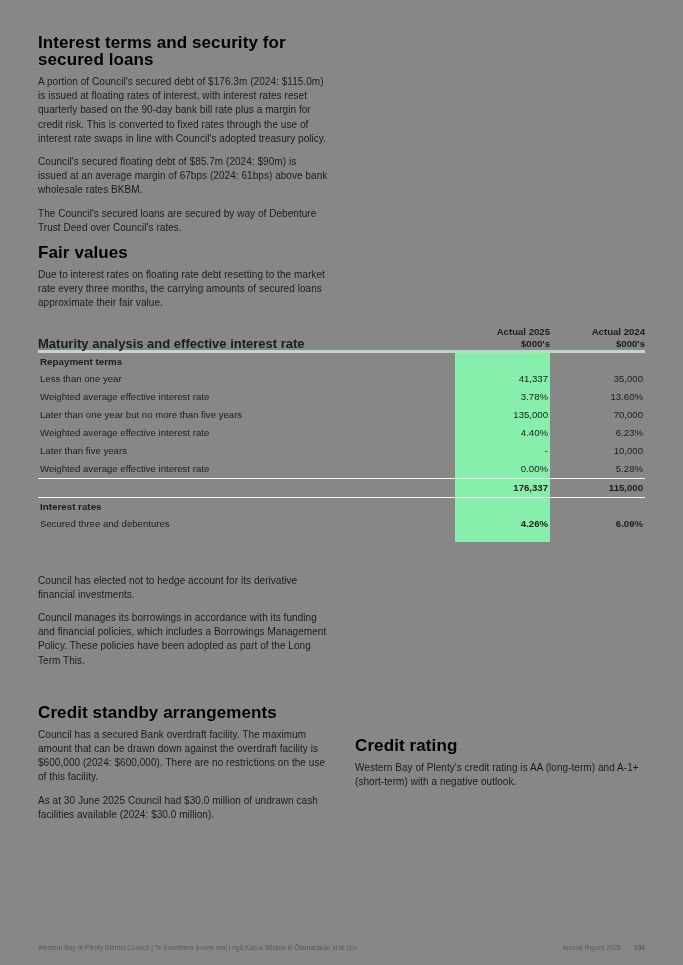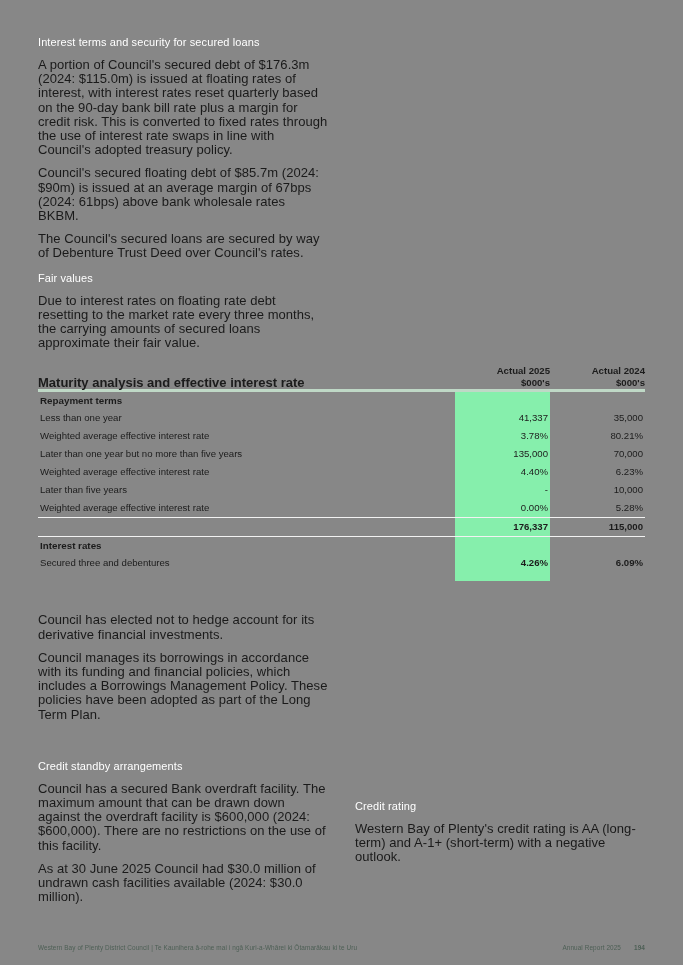--- a/index.html
+++ b/index.html
@@ -16,29 +16,29 @@
     position: relative;
   }
   .page {
     position: relative;
     width: 683px;
     height: 965px;
     box-sizing: border-box;
     padding: 0 38px;
   }
   h2.section-heading {
-    color: #ffffff;
-    font-size: 11px;
-    font-weight: normal;
+    color: #000000;
+    font-size: 17px;
+    font-weight: bold;
     line-height: 17px;
     margin: 0 0 7px 0;
     letter-spacing: 0.1px;
   }
   .body-text {
-    font-size: 13px;
+    font-size: 10px;
     line-height: 14.2px;
     margin: 0 0 9px 0;
     color: #1a1a1a;
     letter-spacing: 0.05px;
   }
   .col-left {
     width: 290px;
   }
   
   .top-block {
@@ -193,21 +193,21 @@
       </tr>
 
       <tr class="row">
         <td class="label">Less than one year</td>
         <td class="num hl">41,337</td>
         <td class="num">35,000</td>
       </tr>
       <tr class="row">
         <td class="label">Weighted average effective interest rate</td>
         <td class="num hl">3.78%</td>
-        <td class="num">80.21%</td>
+        <td class="num">13.60%</td>
       </tr>
       <tr class="row">
         <td class="label">Later than one year but no more than five years</td>
         <td class="num hl">135,000</td>
         <td class="num">70,000</td>
       </tr>
       <tr class="row">
         <td class="label">Weighted average effective interest rate</td>
         <td class="num hl">4.40%</td>
         <td class="num">6.23%</td>
@@ -242,21 +242,21 @@
       <tr class="spacer">
         <td></td>
         <td class="hl"></td>
         <td></td>
       </tr>
     </tbody>
   </table>
 
   <div class="after-table col-left">
     <p class="body-text">Council has elected not to hedge account for its derivative financial investments.</p>
-    <p class="body-text">Council manages its borrowings in accordance with its funding and financial policies, which includes a Borrowings Management Policy. These policies have been adopted as part of the Long Term Plan.</p>
+    <p class="body-text">Council manages its borrowings in accordance with its funding and financial policies, which includes a Borrowings Management Policy. These policies have been adopted as part of the Long Term This.</p>
   </div>
 
   <div class="two-col">
     <div class="col">
       <h2 class="section-heading">Credit standby arrangements</h2>
       <p class="body-text">Council has a secured Bank overdraft facility. The maximum amount that can be drawn down against the overdraft facility is $600,000 (2024: $600,000). There are no restrictions on the use of this facility.</p>
       <p class="body-text">As at 30 June 2025 Council had $30.0 million of undrawn cash facilities available (2024: $30.0 million).</p>
     </div>
     <div class="col">
       <h2 class="section-heading">Credit rating</h2>

